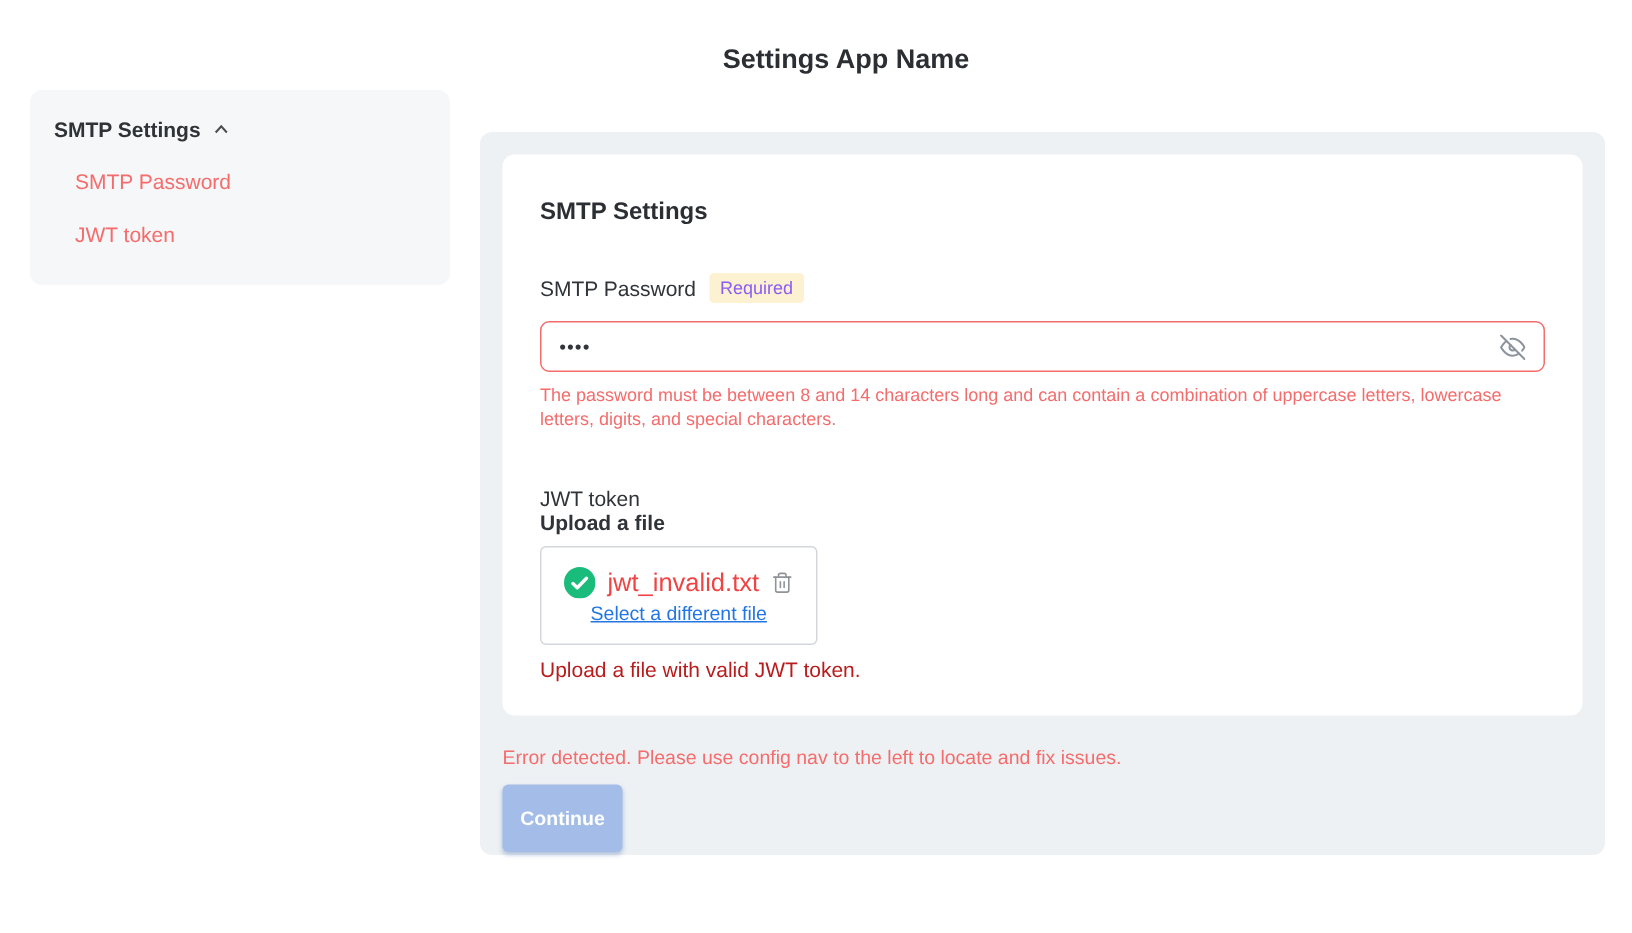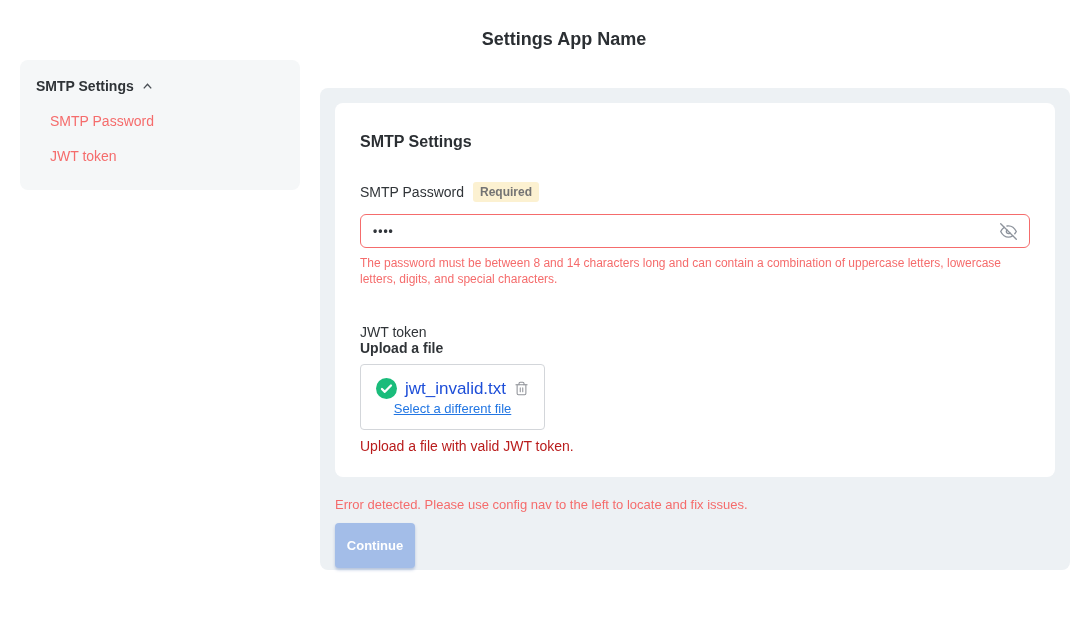--- a/index.html
+++ b/index.html
@@ -21,22 +21,22 @@
 
   
   .main { position:absolute; left:320px; top:88px; width:750px; height:482px;
     background:#edf1f4; border-radius:8px; padding:15px; }
   .card { background:#ffffff; border-radius:8px; width:720px; height:374px;
     padding:22px 25px; }
   .card-heading { font-size:16px; font-weight:bold; color:#2b2f33; margin-top:8px; }
 
   .label-row { margin-top:31px; display:flex; align-items:center; gap:9px; }
   .field-label { font-size:14px; color:#303438; }
-  .required-badge { background:#fcf1d1; color:#737373; font-size:12px;
-    padding:3px 7px; border-radius:3px;font-weight:bold; }
+  .required-badge { background:#fcf1d1; color:#8b5cf6; font-size:12px;
+    padding:3px 7px; border-radius:3px; }
 
   .password-wrap { margin-top:12px; height:34px; width:670px;
     border:1px solid #f56c6c; border-radius:6px; background:#fff;
     display:flex; align-items:center; padding:0 12px; }
   .password-input { flex:1; border:none; outline:none; background:transparent;
     font-size:12px; font-weight:bold; letter-spacing:1px; color:#32363b;
     font-family:"Liberation Sans","DejaVu Sans",sans-serif; }
   .eye-btn { border:none; background:none; cursor:pointer; display:flex;
     align-items:center; padding:0; }
 
@@ -44,21 +44,21 @@
     color:#f56c6c; width:672px; }
 
   .jwt-label { margin-top:37px; font-size:14px; color:#303438; }
   .upload-label { font-size:14px; color:#303438;font-weight:bold; }
 
   .upload-box { margin-top:8px; width:185px; height:66px; background:#fff;
     border:1px solid #d3d6da; border-radius:4px; display:flex;
     flex-direction:column; align-items:center; justify-content:center; gap:2px; }
   .file-row { display:flex; align-items:center; gap:8px; }
   .check-circle { width:21px; height:21px; display:inline-flex; }
-  .file-name { font-size:17px; color:#1d4ed8; }
+  .file-name { font-size:17px; color:#ef4444; }
   .trash-btn { border:none; background:none; cursor:pointer; display:flex;
     align-items:center; padding:0; }
   .select-link { font-size:13px; color:#2276e3; text-decoration:underline;
     cursor:pointer;text-align:right; }
 
   .upload-error { margin-top:8px; font-size:14px; color:#b91c1c; }
 
   .footer-error { margin-top:20px; font-size:13px; color:#f56c6c; }
   .continue-btn { margin-top:11px; width:80px; height:45px; background:#a3bde8;
     color:#ffffff; font-size:13px; font-weight:bold; border:none;

